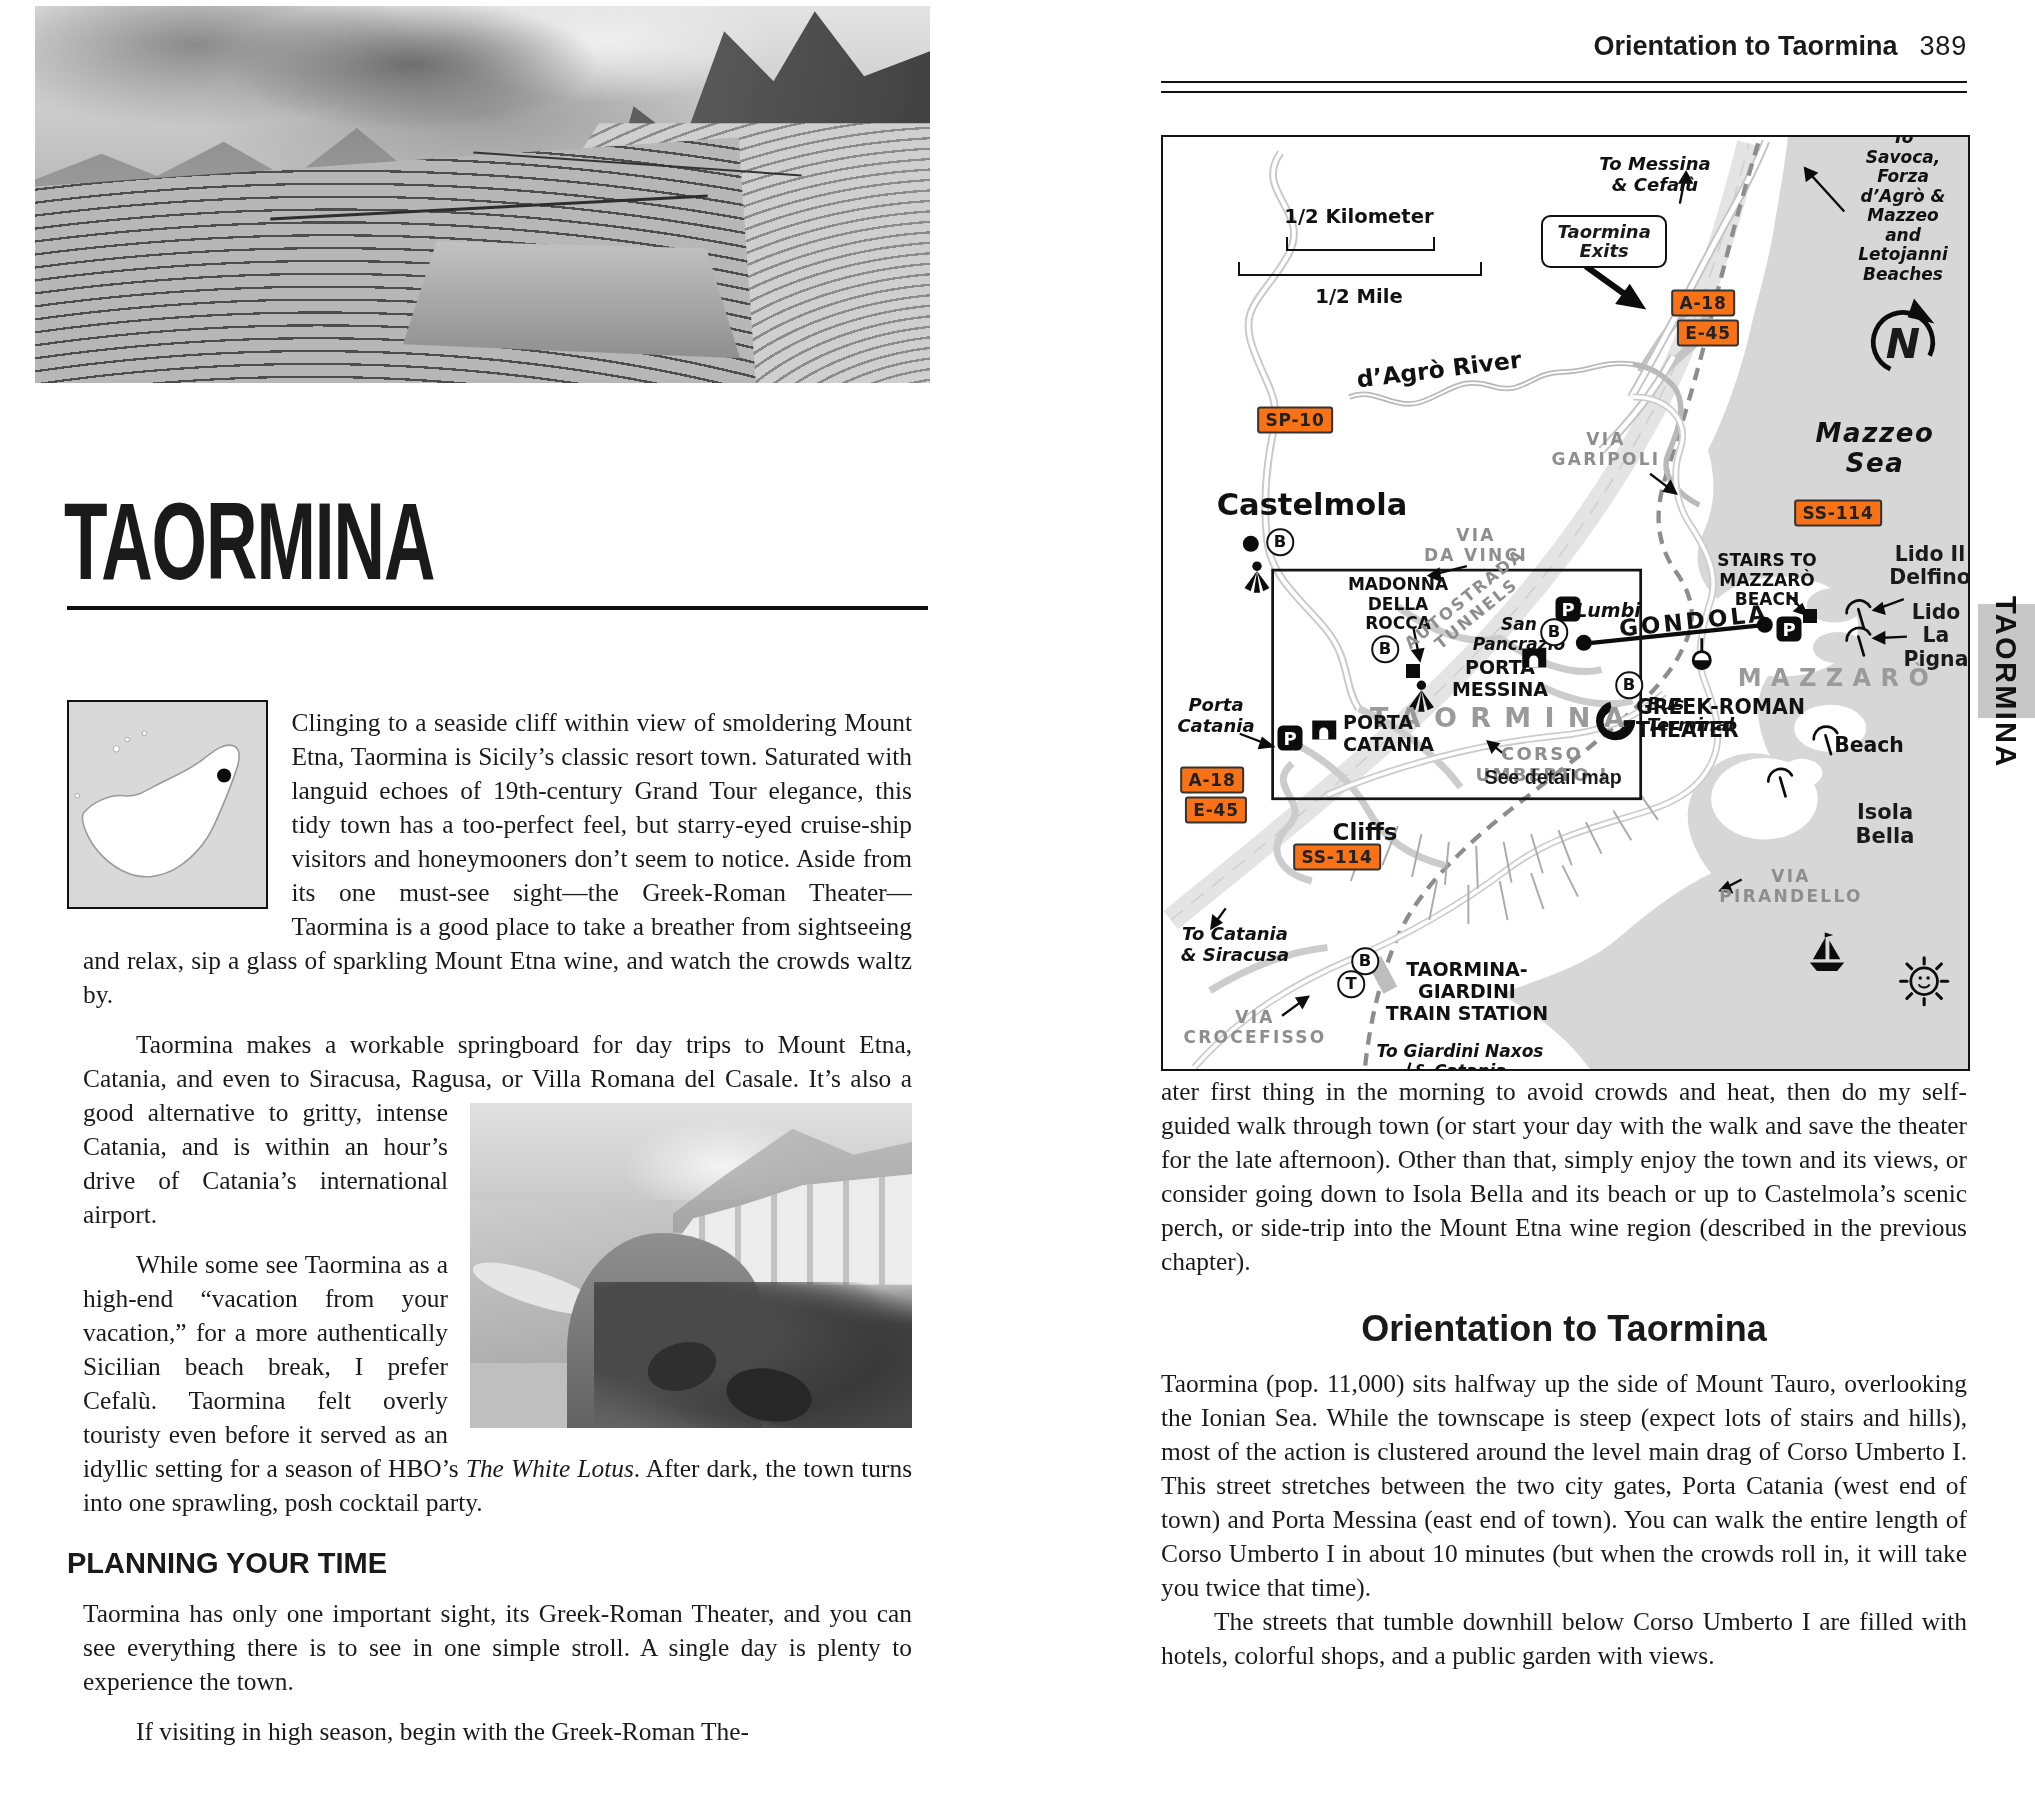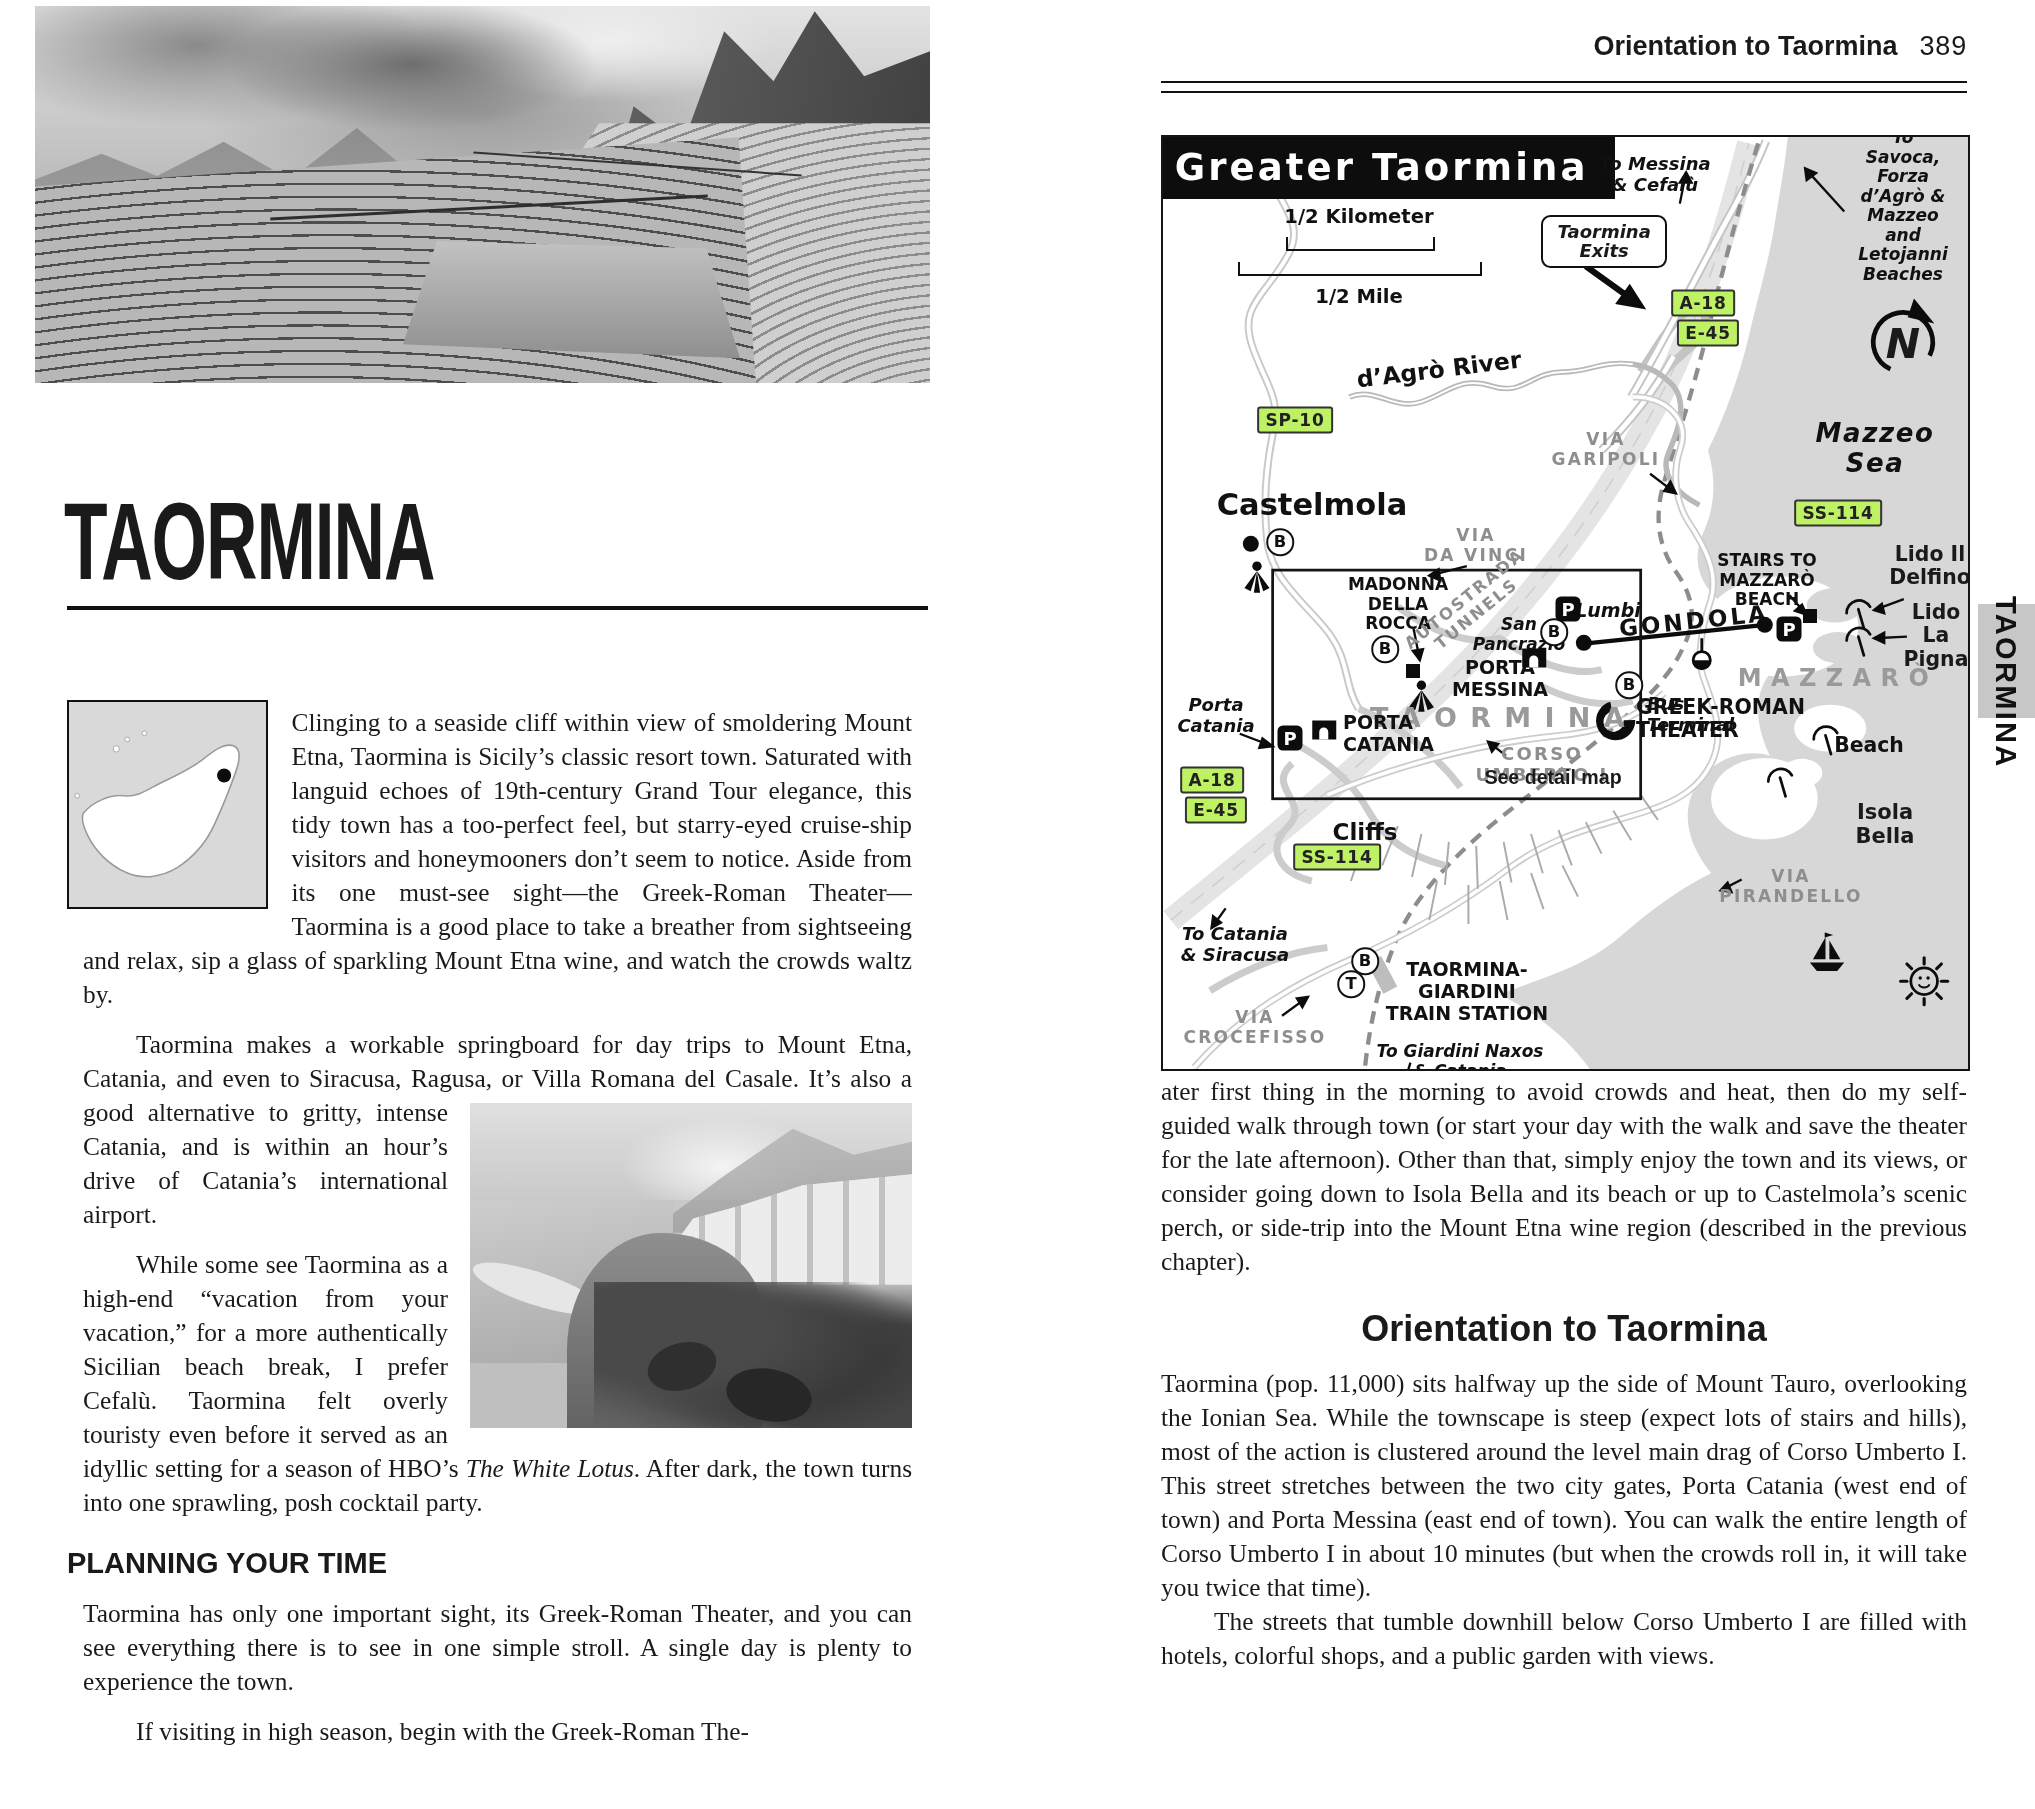--- a/index.html
+++ b/index.html
@@ -75,21 +75,21 @@
   
   #map{left:1161px;top:135px;width:805px;height:932px;border:2.3px solid #141414;background:#ffffff;overflow:hidden;
        font-family:"DejaVu Sans",sans-serif;}
   #map-title{left:-0.8px;top:-0.8px;width:440px;height:63px;background:#0d0d0d;color:#fff;
      font-weight:bold;font-size:37px;letter-spacing:3.1px;line-height:63px;padding-left:12.5px;}
   .maplabel{position:absolute;transform:translate(-50%,-50%);text-align:center;white-space:pre-line;line-height:1.15;}
   .hand{font-weight:bold;color:#111;}
   .handi{font-weight:bold;font-style:italic;color:#111;}
   .groad{font-weight:bold;color:#8e8e8e;letter-spacing:2.3px;}
   .bigtown{font-weight:bold;color:#9a9a9a;letter-spacing:13.3px;}
-  .shield{position:absolute;transform:translate(-50%,-50%);background:#bef264;border:2px solid #333;border-radius:3.1px;
+  .shield{position:absolute;transform:translate(-50%,-50%);background:#f97316;border:2px solid #333;border-radius:3.1px;
      padding:1.6px 6.3px;font-size:17px;font-weight:bold;color:#222;letter-spacing:0.8px;white-space:nowrap;}
   .cb{position:absolute;transform:translate(-50%,-50%);width:23.5px;height:23.5px;border:2.7px solid #111;border-radius:50%;
      background:#fff;color:#111;font-weight:bold;font-size:16.4px;line-height:23.5px;text-align:center;}
   .pb{position:absolute;transform:translate(-50%,-50%);width:25px;height:25px;background:#0c0c0c;border-radius:5.5px;
      color:#fff;font-weight:bold;font-size:18px;line-height:25px;text-align:center;}
   .dot{position:absolute;transform:translate(-50%,-50%);width:16.4px;height:16.4px;border-radius:50%;background:#0c0c0c;}
   .sqm{position:absolute;transform:translate(-50%,-50%);width:14px;height:14px;background:#0c0c0c;}
   .gate{position:absolute;transform:translate(-50%,-50%);width:23.5px;height:19px;background:#0c0c0c;}
   .gate:after{content:"";position:absolute;left:7px;top:7px;width:9.4px;height:11.7px;background:#fff;border-radius:5.5px 5.5px 0 0;}
   #scalebar-km{position:absolute;left:123px;top:100px;width:145px;height:11.7px;border:2.3px solid #111;border-top:none;}
@@ -337,21 +337,20 @@
           <polygon points="62,1010 74,1003 64,995"></polygon>
         <line x1="152" y1="1122" x2="185" y2="1098"></line>
           <polygon points="185,1098 171,1100 178,1111"></polygon>
         <line x1="316" y1="1182" x2="308" y2="1208"></line>
           <polygon points="308,1208 316,1197 304,1194"></polygon>
         <line x1="540" y1="165" x2="600" y2="208" stroke-width="8"></line>
           <polygon points="614,218 580,212 596,190"></polygon>
       </g>
     </svg>
 
-    <div id="map-title" class="abs">Greater Taormina</div>
     <div class="maplabel hand" style="left:196px;top:80px;font-size:19.6px;">1/2 Kilometer</div>
     <div id="scalebar-km"></div>
     <div id="scalebar-mi"></div>
     <div class="maplabel hand" style="left:196px;top:160px;font-size:19.6px;">1/2 Mile</div>
 
     <div id="exits-box">Taormina
 Exits</div>
 
     <div class="maplabel handi" style="left:492px;top:38px;font-size:18px;">To Messina
 &amp; Cefalù</div>

